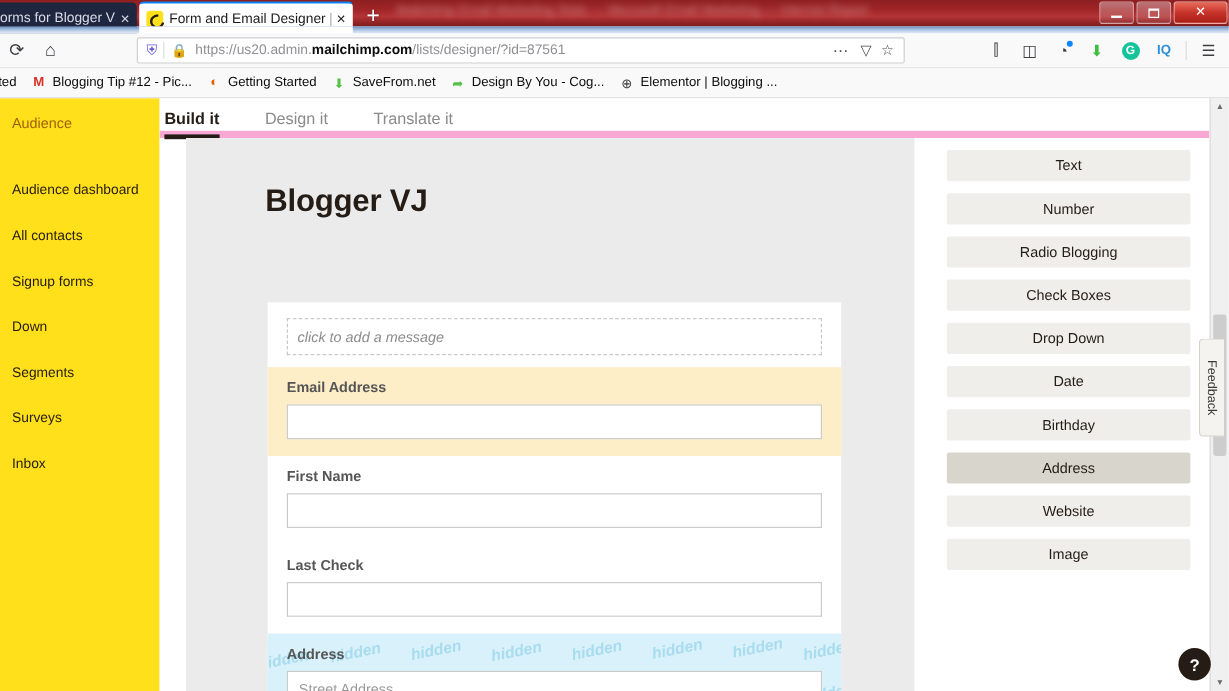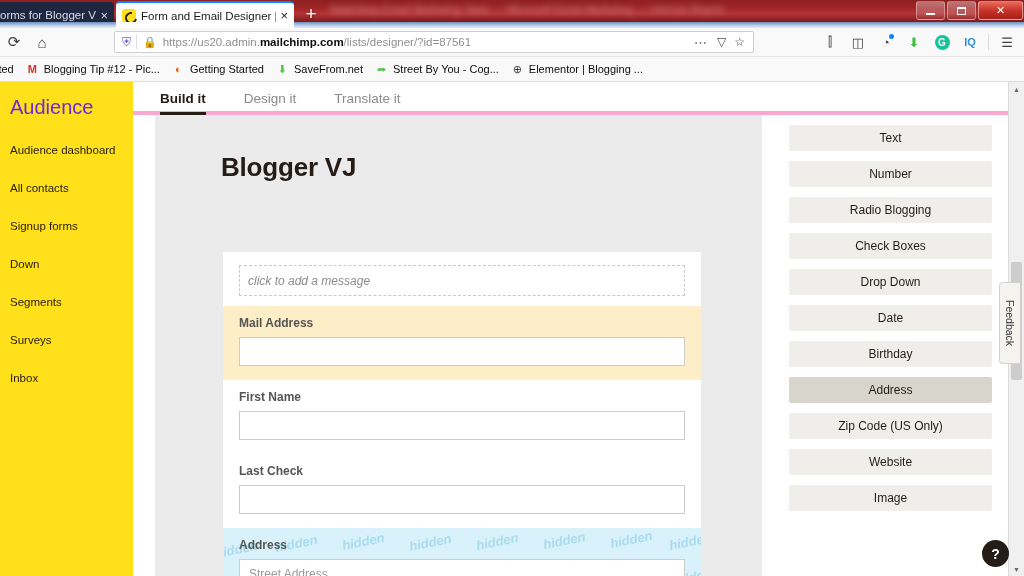--- a/index.html
+++ b/index.html
@@ -152,37 +152,37 @@
             display: flex; align-items: center; justify-content: center; font-size: 11px; }
   .bm-cut { padding-left: 0; margin-left: -4px; }
 
   
   .sidebar {
     position: absolute; top: 82px; left: 0; width: 133px; height: 494px;
     background: #ffe01b;
     padding-top: 14px;
   }
   .sidebar-title {
-    font-size: 20px; color: #6d28d9; font-weight: 400;
-    padding: 0 10px; margin-bottom: 12px;
+    font-size: 12px; color: #a16207; font-weight: 400;
+    padding: 0 10px; margin-bottom: 30px;
   }
   .sidebar-item {
     font-size: 11.5px; color: #241c15;
     padding: 0 10px; height: 38px; line-height: 38px;
   }
 
   
   .page {
     position: absolute; top: 82px; left: 133px; width: 875px; height: 494px;
     background: #ffffff; overflow: hidden;
   }
   .tabs-row {
     position: absolute; top: 0; left: 0; width: 875px; height: 33px;
-    border-bottom: 4px solid #f9a8d4;
-    display: flex; align-items: flex-start; padding-left: 27px;
+    border-bottom: 6px solid #f9a8d4;
+    display: flex; align-items: flex-start; padding-left: 4px;
   }
   .ptab {
     font-size: 13.5px; color: #8a8a8a;
     padding: 9px 0 9px 0; margin-right: 38px;
     position: relative;
   }
   .ptab.active { color: #241c15; font-weight: bold; }
   .ptab.active::after {
     content: ""; position: absolute; left: 0; right: 0; bottom: -1px;
     height: 4px; background: #241c15;
@@ -380,21 +380,21 @@
   <div class="bm">
     <span class="bm-ico" style="color:#e66000">◐</span>
     <span>Getting Started</span>
   </div>
   <div class="bm">
     <span class="bm-ico" style="color:#56c14b">⬇</span>
     <span>SaveFrom.net</span>
   </div>
   <div class="bm">
     <span class="bm-ico" style="color:#56c14b">➦</span>
-    <span>Street By You - Cog...</span>
+    <span>Design By You - Cog...</span>
   </div>
   <div class="bm">
     <span class="bm-ico" style="color:#3a3a3a">⊕</span>
     <span>Elementor | Blogging ...</span>
   </div>
 </div>
 
 <div class="sidebar">
   <div class="sidebar-title">Audience</div>
   <div class="sidebar-item">Audience dashboard</div>
@@ -414,21 +414,21 @@
     <div class="ptab">Translate it</div>
   </div>
 
   <div class="canvas">
     <div class="form-title">Blogger VJ</div>
 
     <div class="form-card">
       <div class="msg-box">click to add a message</div>
 
       <div class="field selected">
-        <div class="field-label">Mail Address</div>
+        <div class="field-label">Email Address</div>
         <div class="field-input"></div>
       </div>
 
       <div class="field">
         <div class="field-label">First Name</div>
         <div class="field-input"></div>
       </div>
 
       <div class="field">
         <div class="field-label">Last Check</div>
@@ -458,21 +458,20 @@
 
   <div class="rightpanel">
     <div class="fieldbtn">Text</div>
     <div class="fieldbtn">Number</div>
     <div class="fieldbtn">Radio Blogging</div>
     <div class="fieldbtn">Check Boxes</div>
     <div class="fieldbtn">Drop Down</div>
     <div class="fieldbtn">Date</div>
     <div class="fieldbtn">Birthday</div>
     <div class="fieldbtn hover">Address</div>
-    <div class="fieldbtn">Zip Code (US Only)</div>
     <div class="fieldbtn">Website</div>
     <div class="fieldbtn">Image</div>
   </div>
 </div>
 
 <div class="scrollbar">
   <div class="sb-arrow up">▲</div>
   <div class="sb-thumb"></div>
   <div class="sb-arrow down">▼</div>
 </div>

